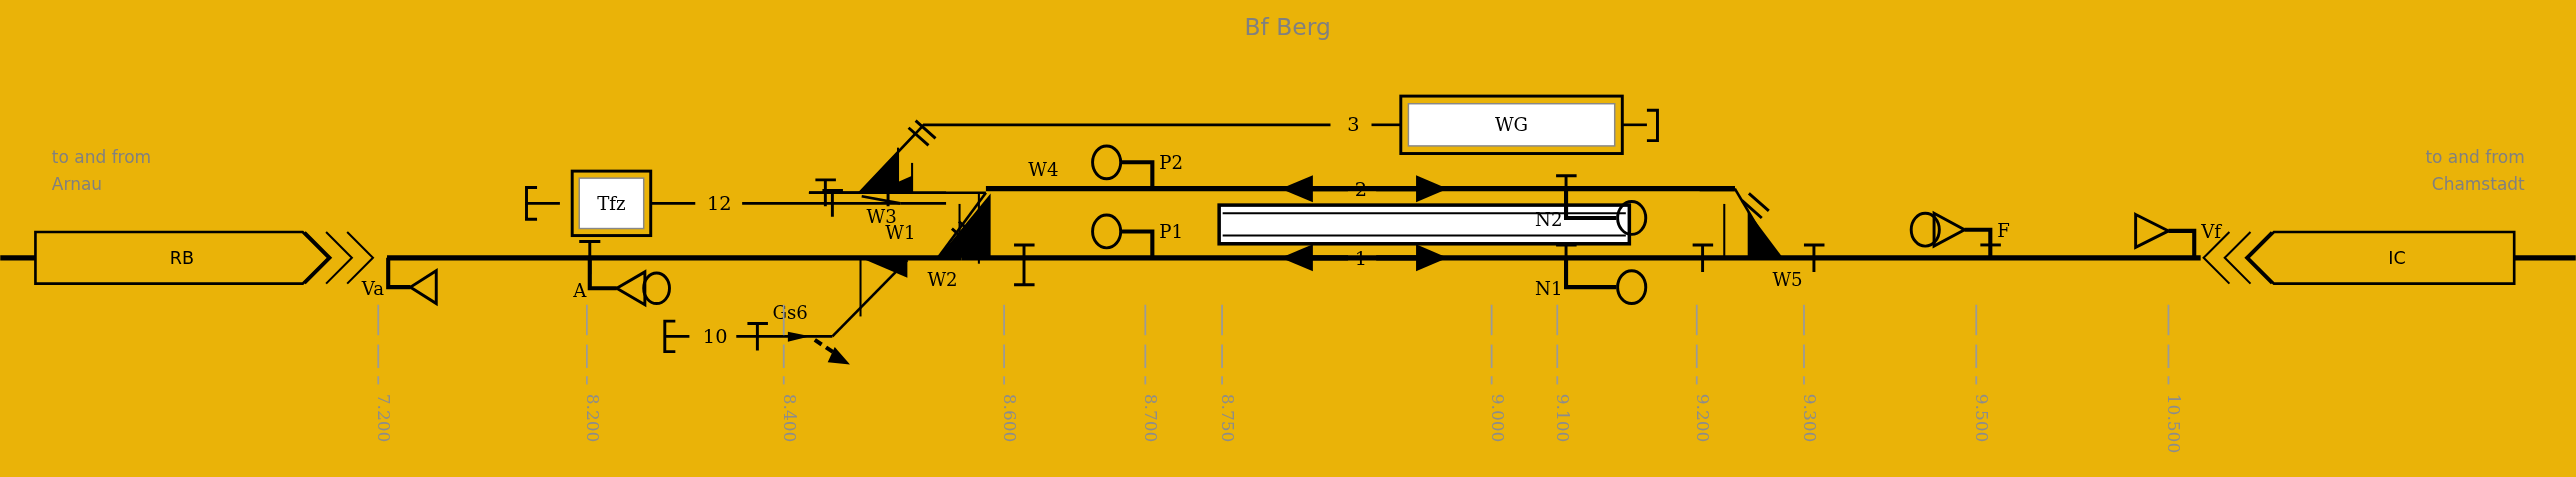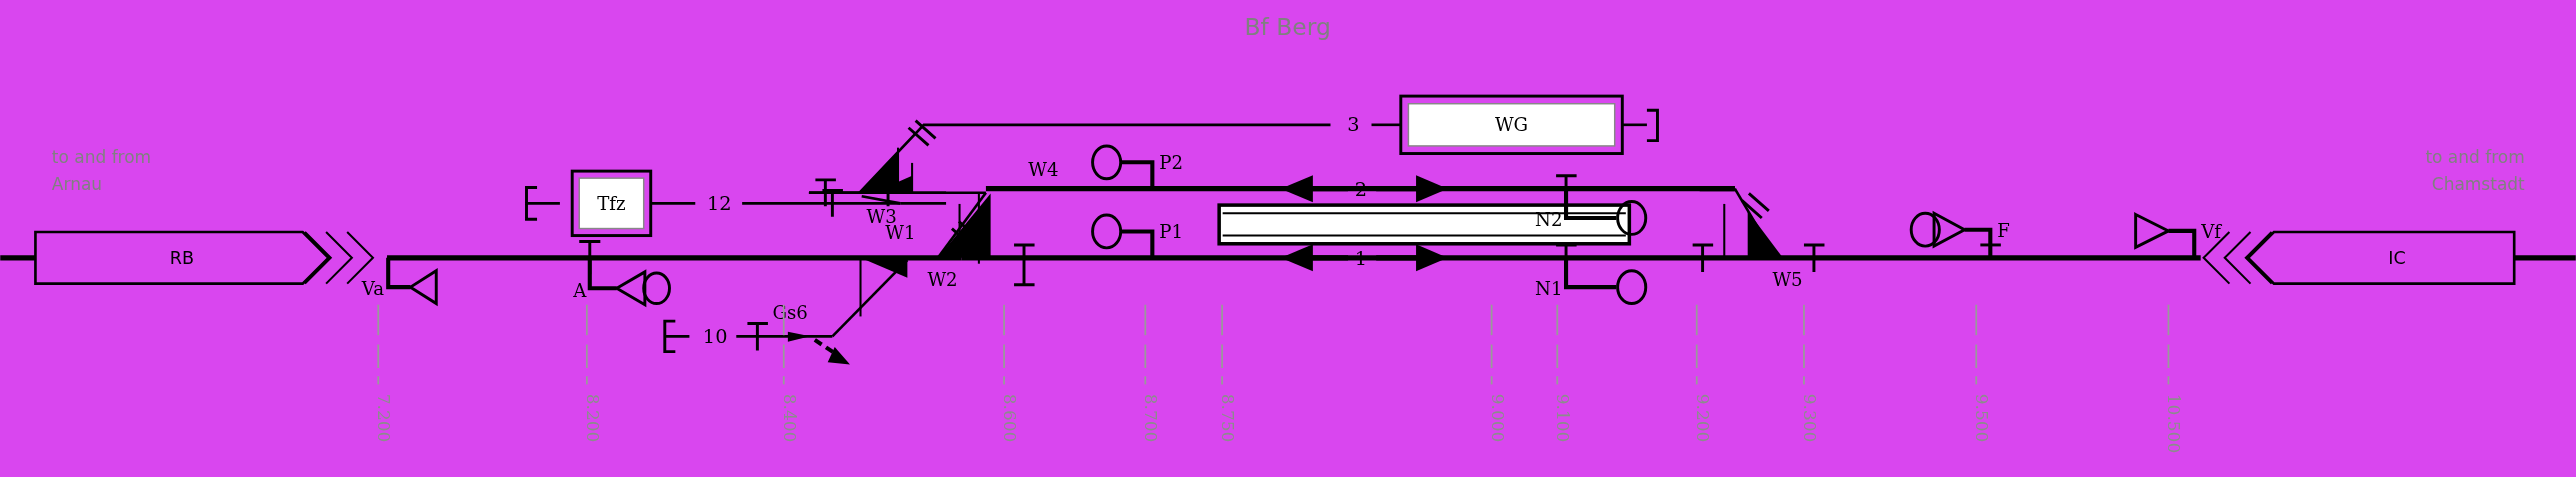--- a/index.html
+++ b/index.html
@@ -7,21 +7,21 @@
     padding: 0;
     background: #ffffff;
   }
   body {
     font-family: "DejaVu Sans", sans-serif;
   }
   #stage {
     position: relative;
     width: 2576px;
     height: 477px;
-    background: #d946ef;
+    background: #eab308;
     overflow: hidden;
   }
   #diagram {
     position: absolute;
     left: 0;
     top: 0;
     width: 2576px;
     height: 477px;
     display: block;
   }

